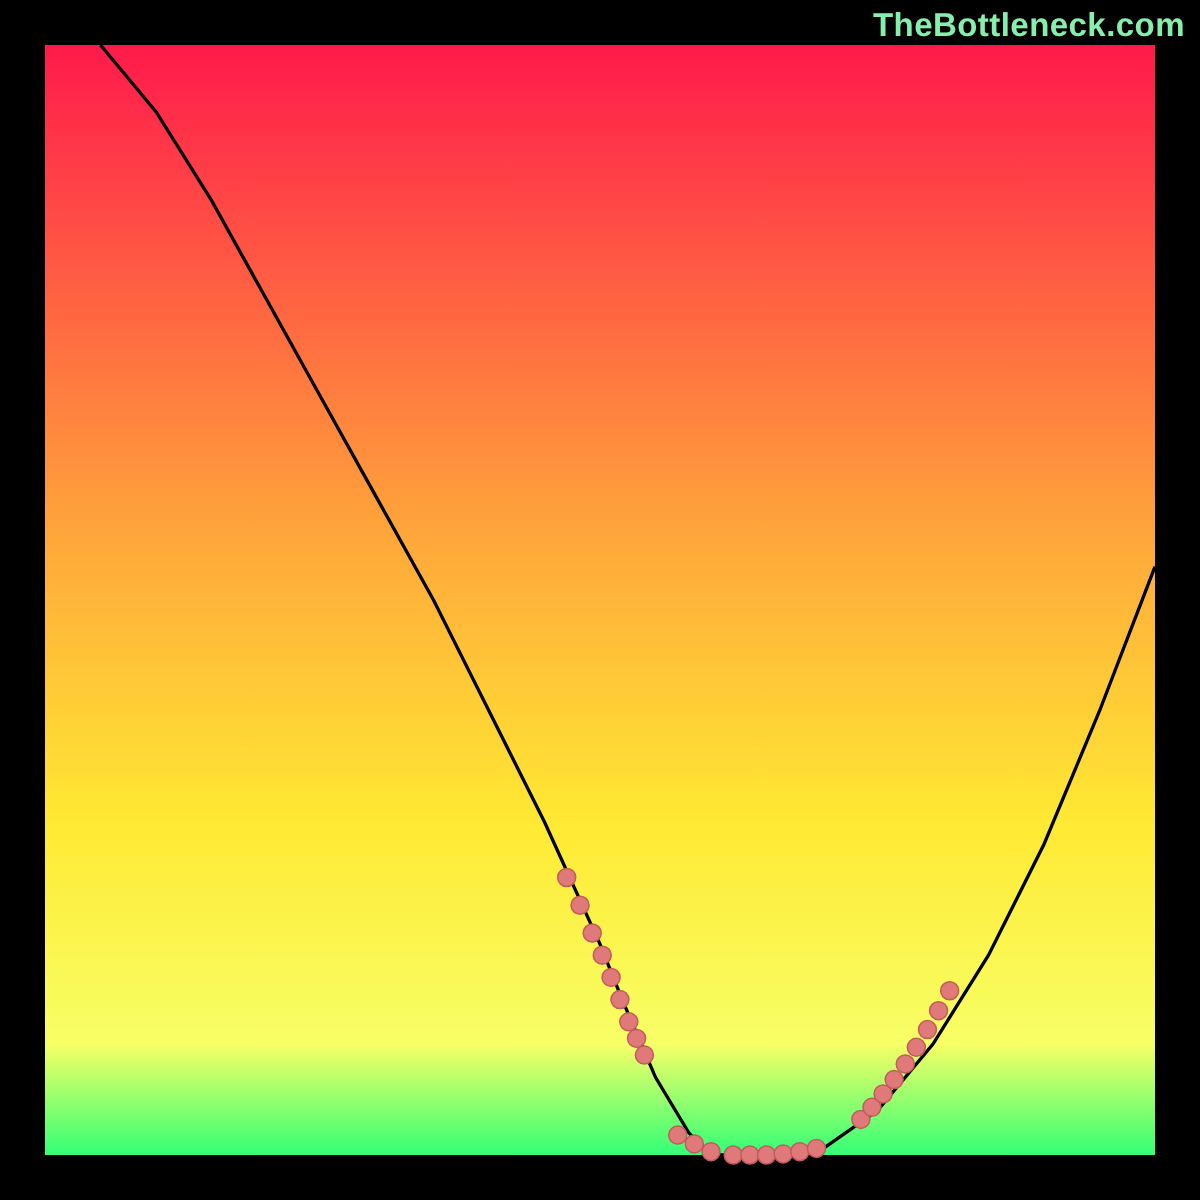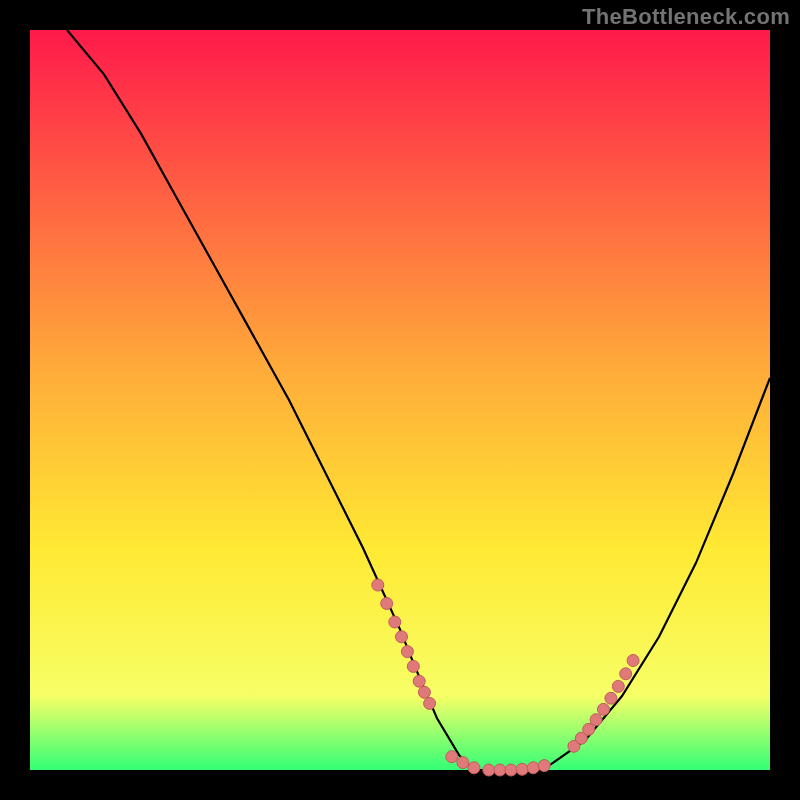--- a/index.html
+++ b/index.html
@@ -14,21 +14,21 @@
   .frame {
     position: relative;
     width: 800px;
     height: 800px;
     background: #000;
   }
   .watermark {
     position: absolute;
     top: 4px;
     right: 10px;
-    color: #737373;
+    color: #86efac;
     font-size: 22px;
     font-weight: 600;
     letter-spacing: 0.3px;
     z-index: 10;
     text-align: center;
   }
   svg {
     position: absolute;
     top: 0;
     left: 0;

